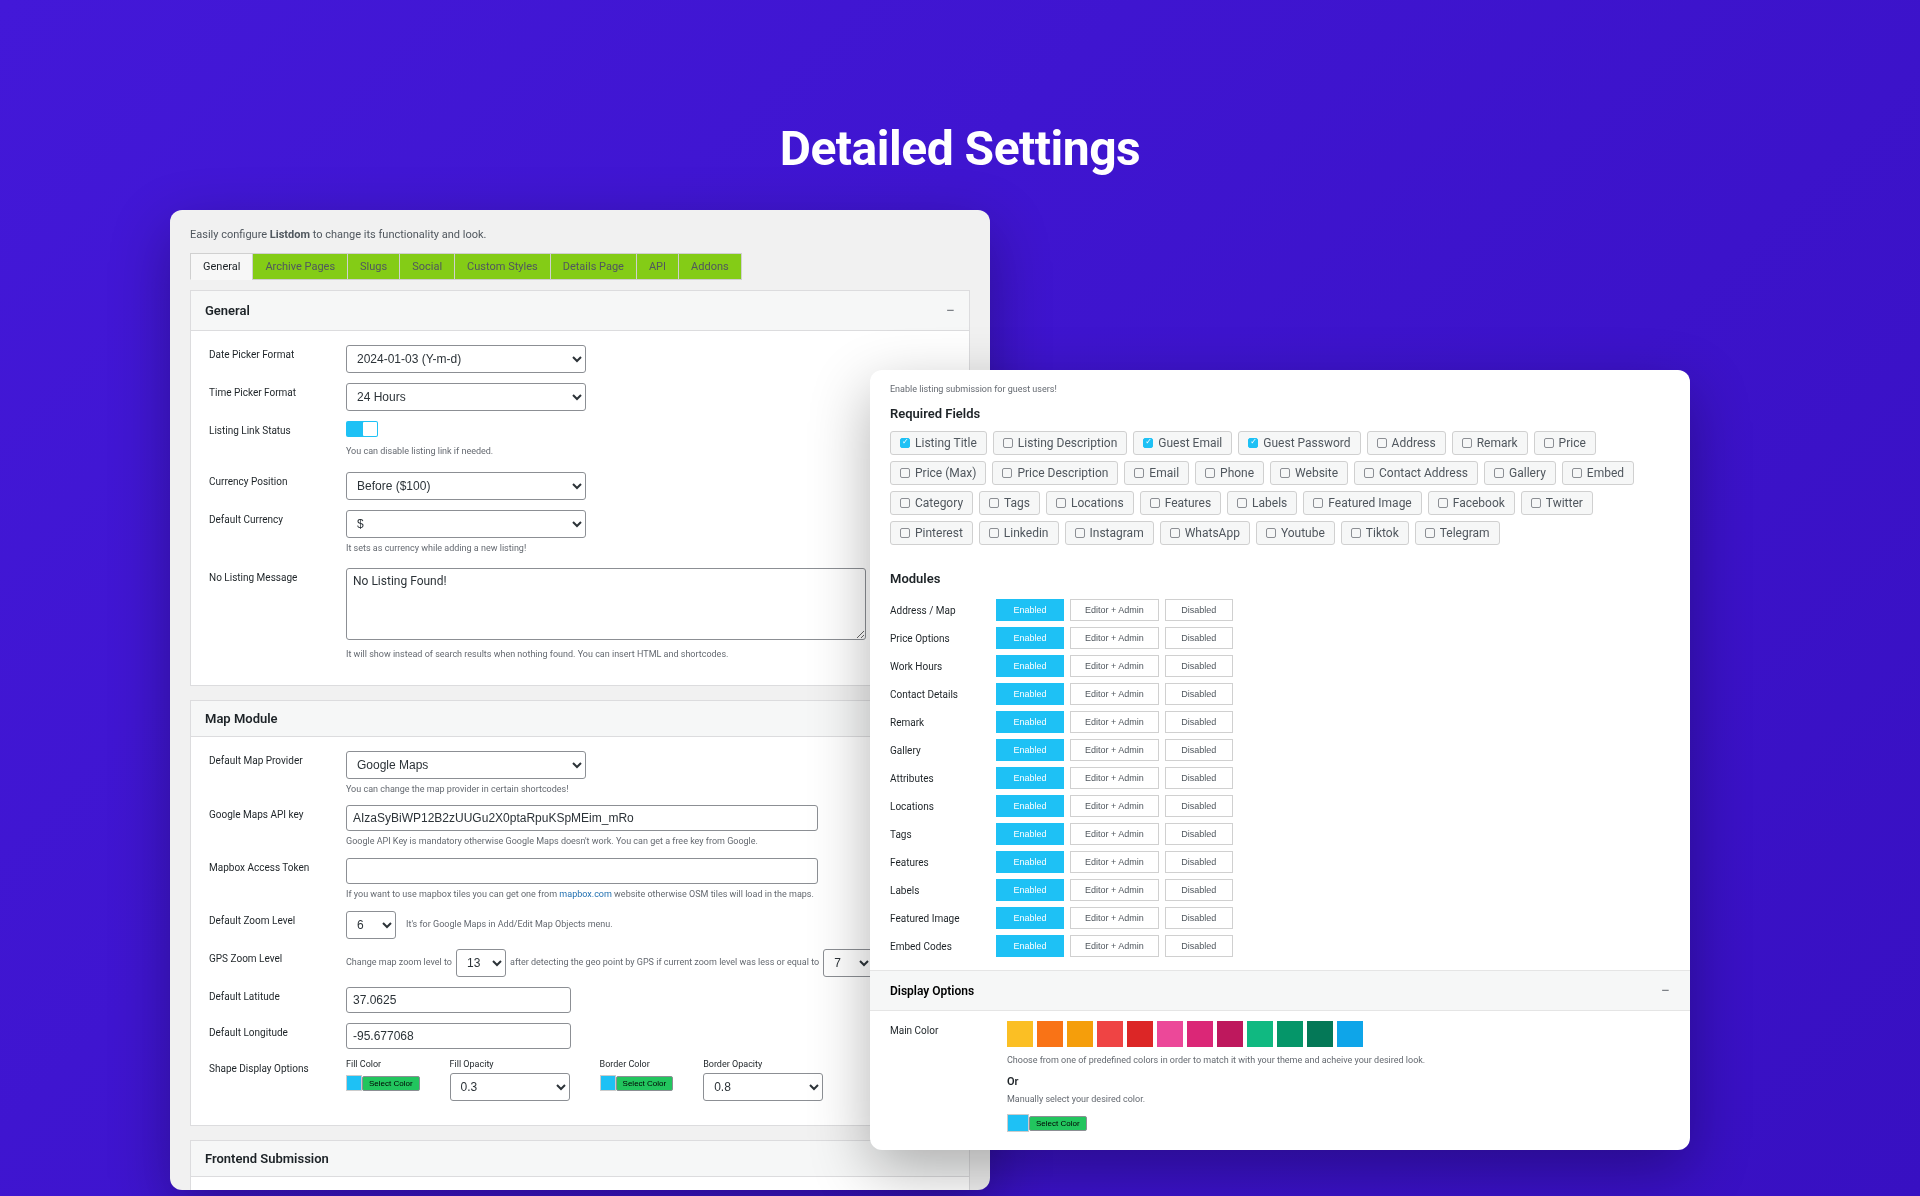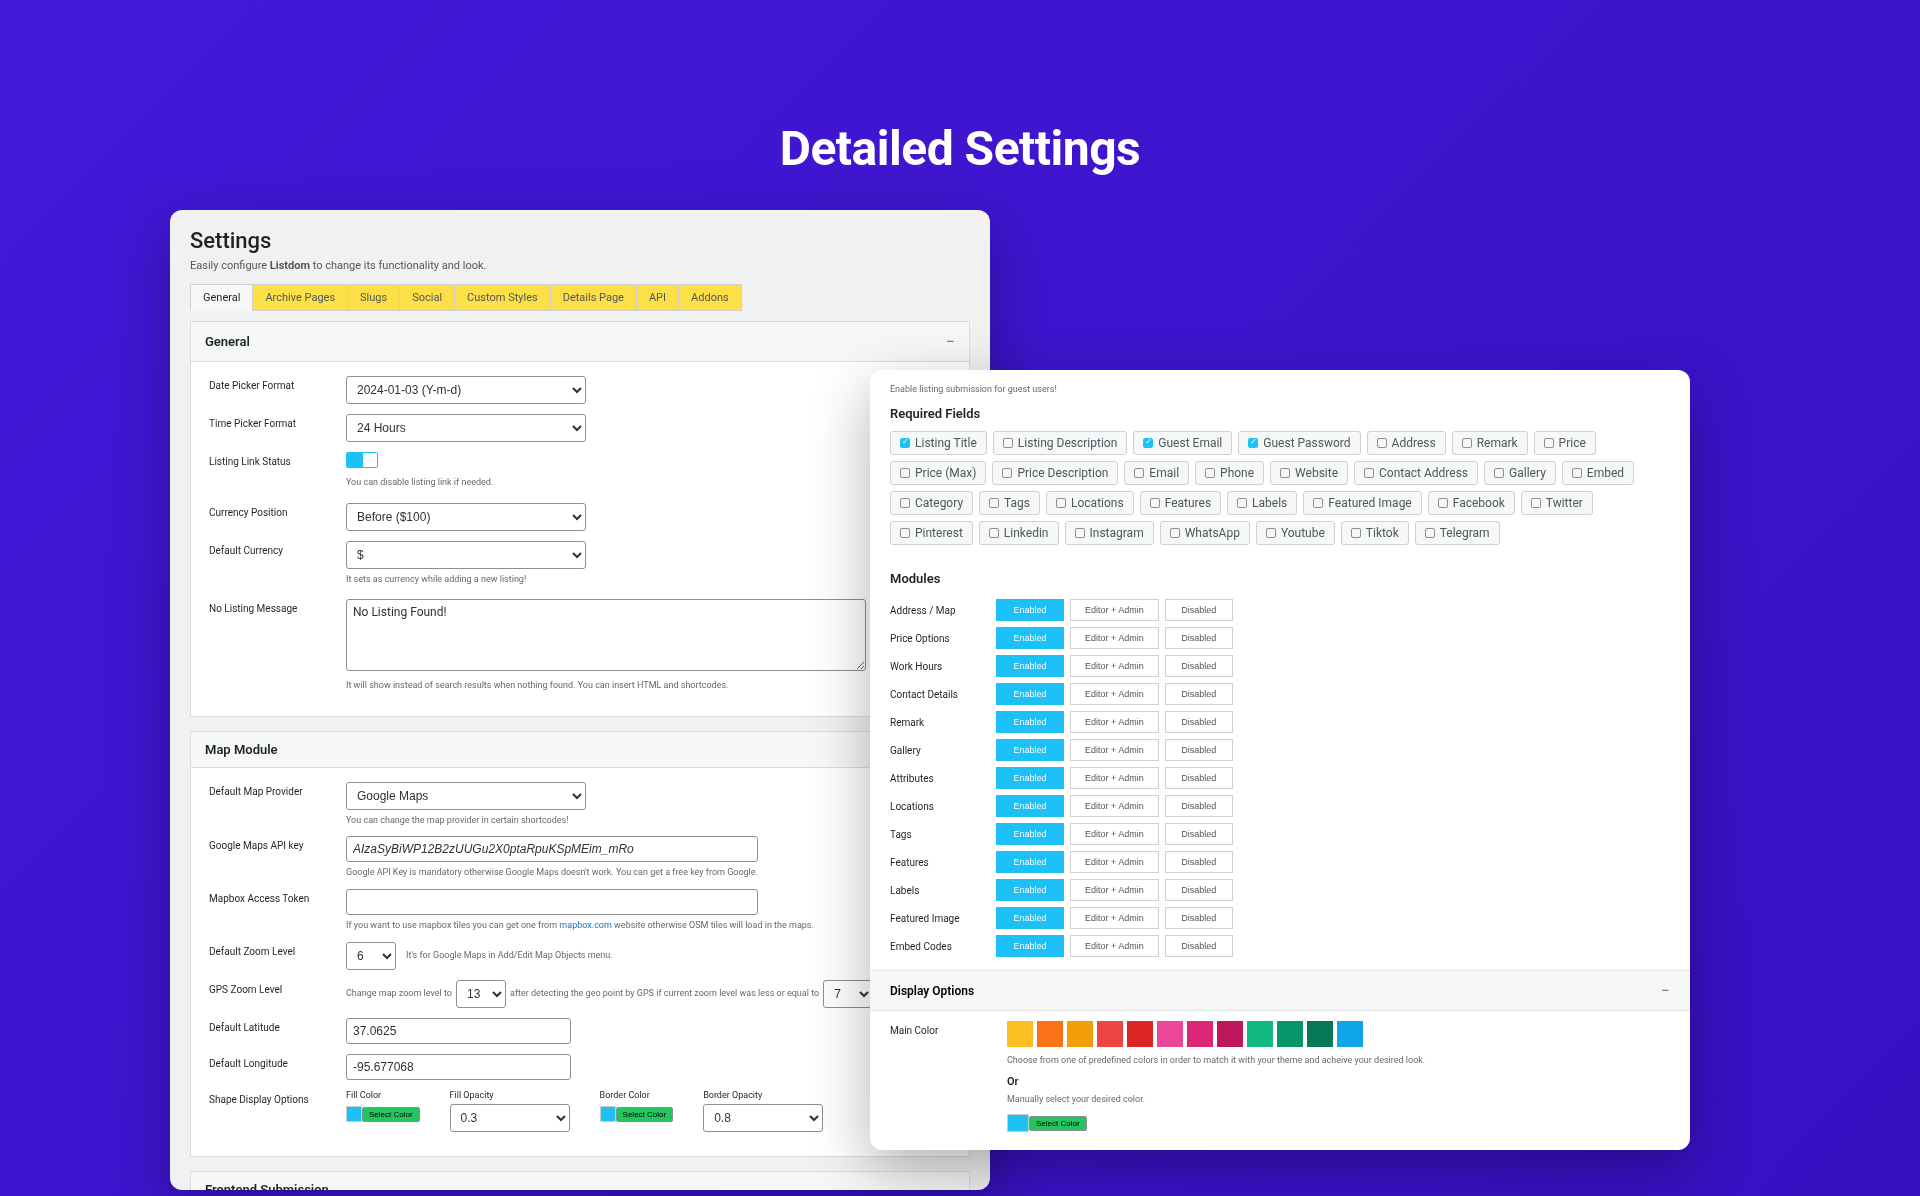--- a/index.html
+++ b/index.html
@@ -28,21 +28,21 @@
 }
 .panel-left { left: 170px; top: 210px; width: 820px; height: 980px; }
 .panel-right { left: 870px; top: 370px; width: 820px; height: 780px; background:#fff; }
 .panel-inner { padding: 18px 20px; }
 .pg-title { font-size: 22px; font-weight: 500; color: #1d2327; margin-bottom: 6px; }
 .pg-subtitle { font-size: 11px; color: #50575e; margin-bottom: 12px; }
 .tabs { display: flex; gap: 0; margin-bottom: 10px; flex-wrap: wrap; }
 .tab {
   font-size: 11px;
   padding: 6px 12px;
-  background: #fde047;
+  background: #84cc16;
   color: #50575e;
   border: 1px solid #d0d0d0;
   cursor: pointer;
   margin-right: -1px;
 }
 .tab.active { background: #f7f7f7; color: #1d2327; border-bottom-color: #f7f7f7; }
 .section {
   background: #fff;
   border: 1px solid #dcdcde;
   margin-bottom: 14px;
@@ -63,21 +63,21 @@
 .row-ctrl { flex: 1; }
 .sel, .inp, .txa {
   width: 240px;
   font-size: 12px;
   padding: 5px 6px;
   border: 1px solid #8c8f94;
   border-radius: 3px;
   background: #fff;
   color: #2c3338;
 }
-.sel-wide, .inp-wide { width: 412px; font-style: italic; }
+.sel-wide, .inp-wide { width: 472px; }
 .txa { width: 520px; height: 72px; resize: vertical; font-family: inherit; }
 .hint { font-size: 9px; color: #646970; margin-top: 4px; line-height: 1.4; }
 .toggle {
   width: 32px; height: 16px; background: #1ec1f5; border-radius: 2px;
   position: relative; display: inline-block;
 }
 .toggle::after { content:''; position:absolute; width:14px; height:14px; background:#fff; top:1px; right:1px; border-radius:1px; }
 .sel-sm { width: 50px; }
 .inp-num { width: 225px; }
 .inline-row { display: flex; gap: 30px; flex-wrap: wrap; }
@@ -131,21 +131,20 @@
 .cp-sw { width: 22px; height: 18px; background: #1ec1f5; border: 1px solid #ccc; }
 a.lnk { color: #2271b1; text-decoration: none; }
 </style>
 </head>
 <body>
 
 <h1 class="hero-title">Detailed Settings</h1>
 
 <div class="panel panel-left">
   <div class="panel-inner">
-    <h2 class="pg-title">Settings</h2>
     <p class="pg-subtitle">
       <span>Easily configure </span><b>Listdom</b><span> to change its functionality and look.</span>
     </p>
     <div class="tabs" id="left-tabs">
         <div class="tab active">General</div>
         <div class="tab">Archive Pages</div>
         <div class="tab">Slugs</div>
         <div class="tab">Social</div>
         <div class="tab">Custom Styles</div>
         <div class="tab">Details Page</div>

